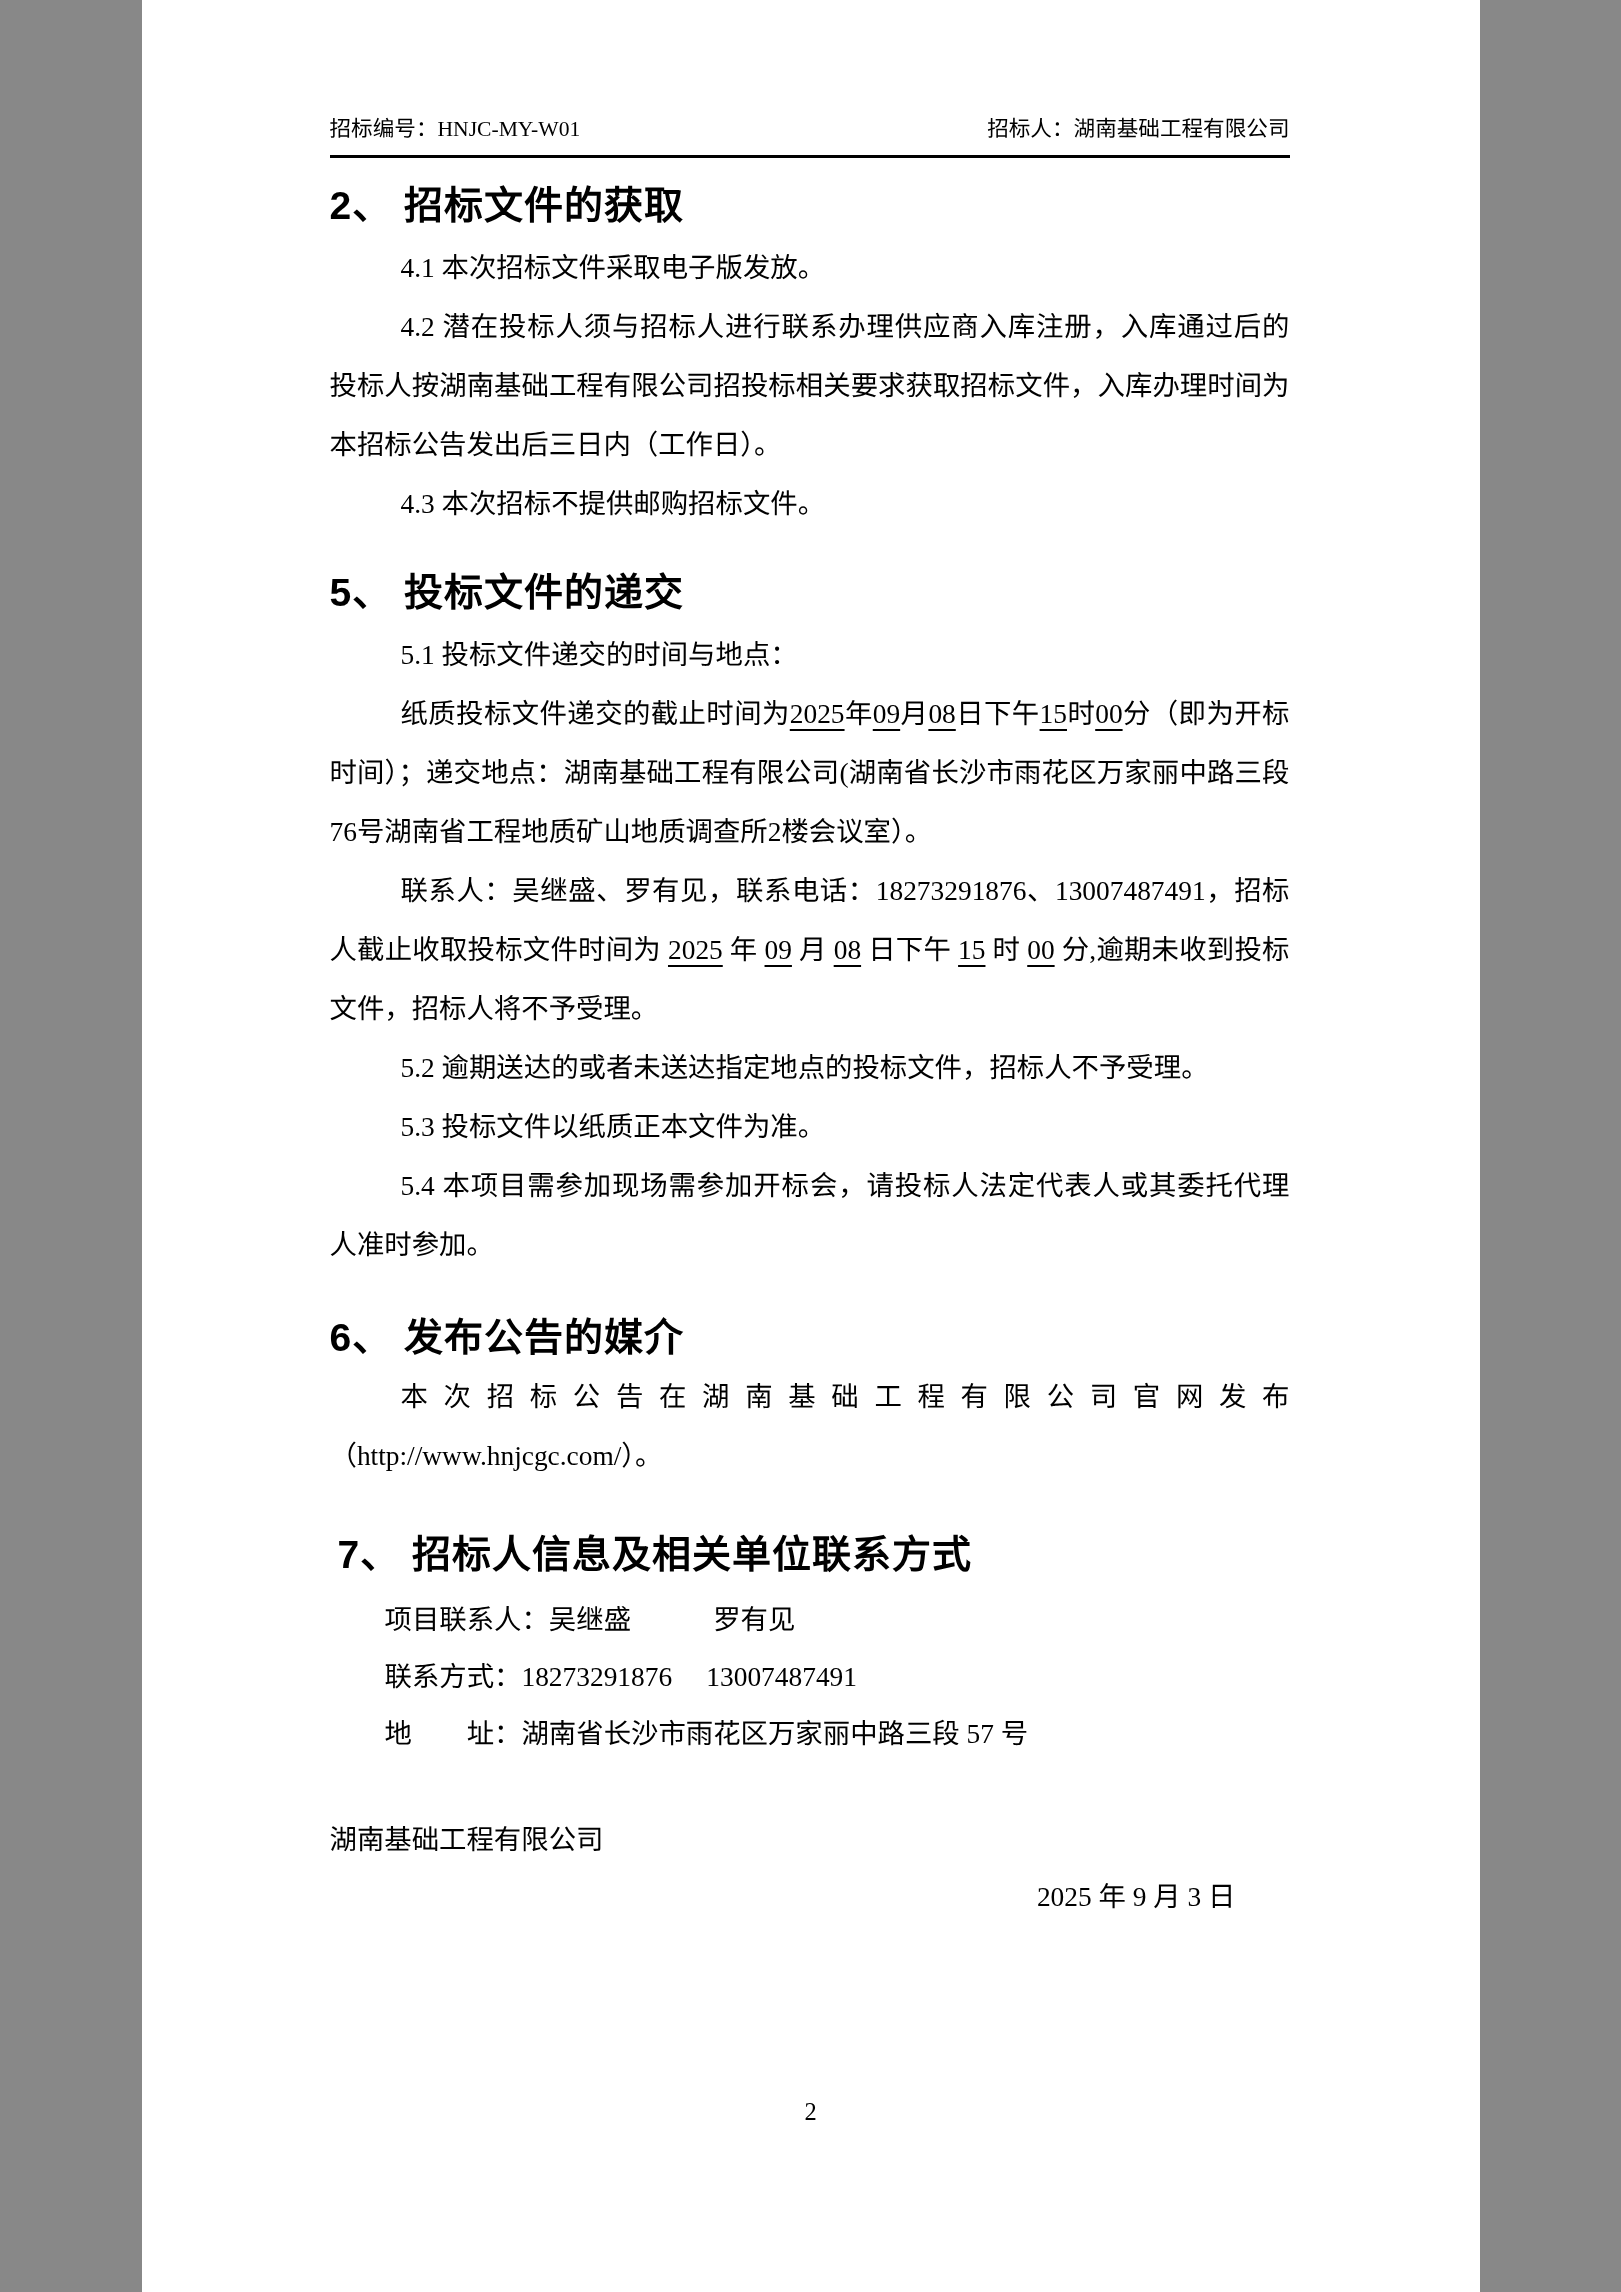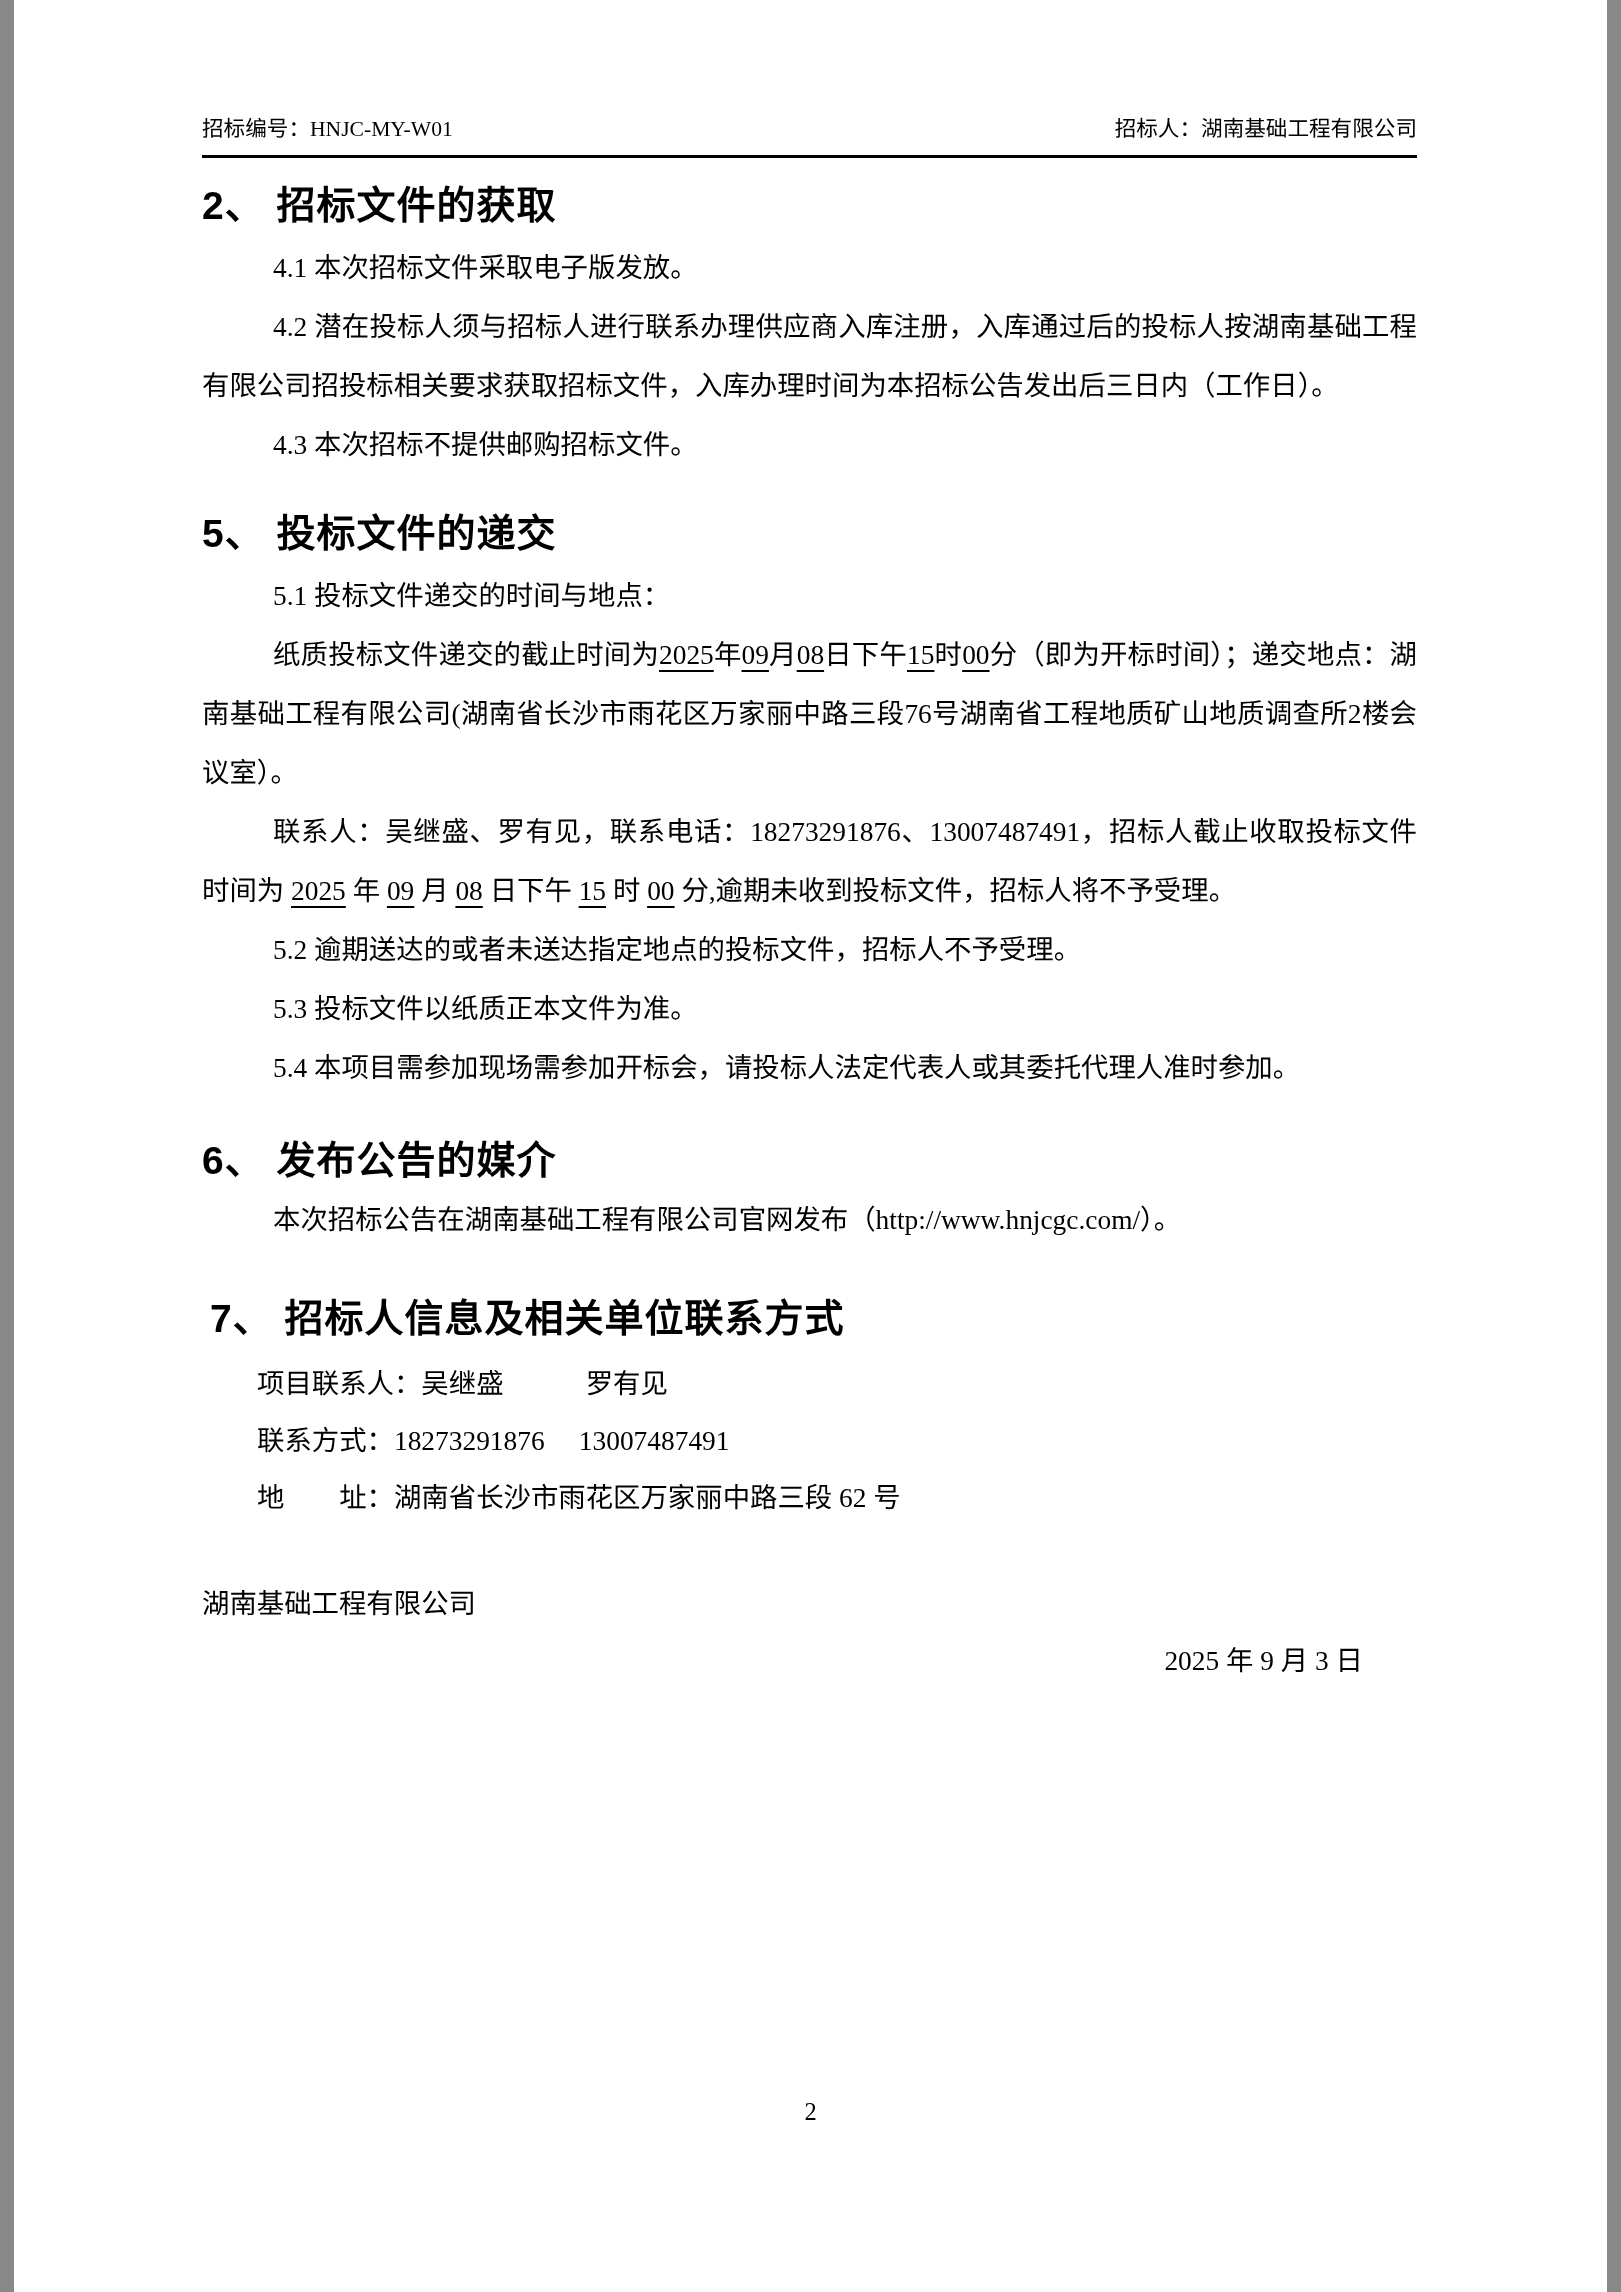--- a/index.html
+++ b/index.html
@@ -1,18 +1,18 @@
 <!DOCTYPE html>
 <html lang="zh-CN"><head>
 <meta charset="utf-8">
 <style>
   html,body { margin:0; padding:0; background:#888; }
   .page {
     position: relative;
-    width: 1593px;
+    width: 1338px;
     height: 2293px;
     margin: 0 auto;
     background: #ffffff;
     box-sizing: border-box;
     padding: 118px 190px 0 188px;
     color: #000;
     font-family: "Liberation Serif", "DejaVu Serif", serif;
   }
   .header-row {
     display: flex;
@@ -96,21 +96,21 @@
   <p class="body-p">5.3 投标文件以纸质正本文件为准。</p>
   <p class="body-p">5.4 本项目需参加现场需参加开标会，请投标人法定代表人或其委托代理人准时参加。</p>
 
   <div class="sec-title t6">6、 发布公告的媒介</div>
   <p class="body-p mt8">本次招标公告在湖南基础工程有限公司官网发布（http://www.hnjcgc.com/）。</p>
 
   <div class="sec-title t7">7、 招标人信息及相关单位联系方式</div>
   <div class="info-block">
     <p class="info-line">项目联系人：吴继盛　　　罗有见</p>
     <p class="info-line">联系方式：18273291876　 13007487491</p>
-    <p class="info-line">地　　址：湖南省长沙市雨花区万家丽中路三段 62 号</p>
+    <p class="info-line">地　　址：湖南省长沙市雨花区万家丽中路三段 57 号</p>
   </div>
 
   <div class="signature">
     <div class="sig-company">湖南基础工程有限公司</div>
     <div class="sig-date">2025 年 9 月 3 日</div>
   </div>
 
   <div class="page-number">2</div>
 
 </div>

